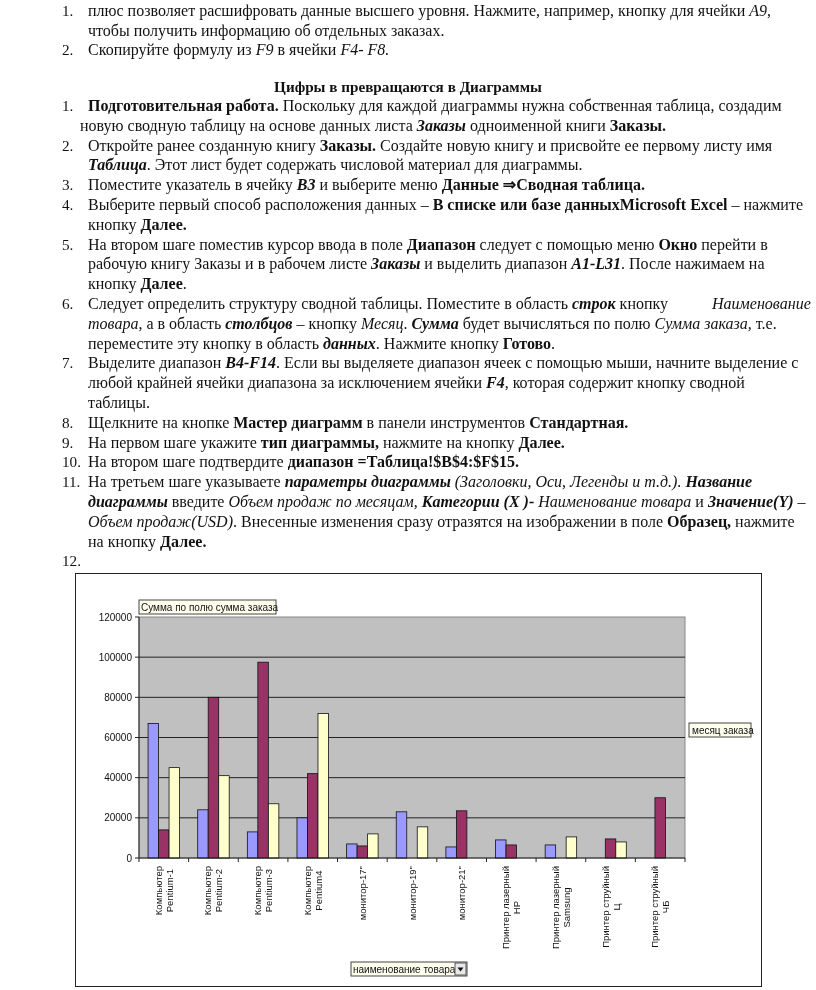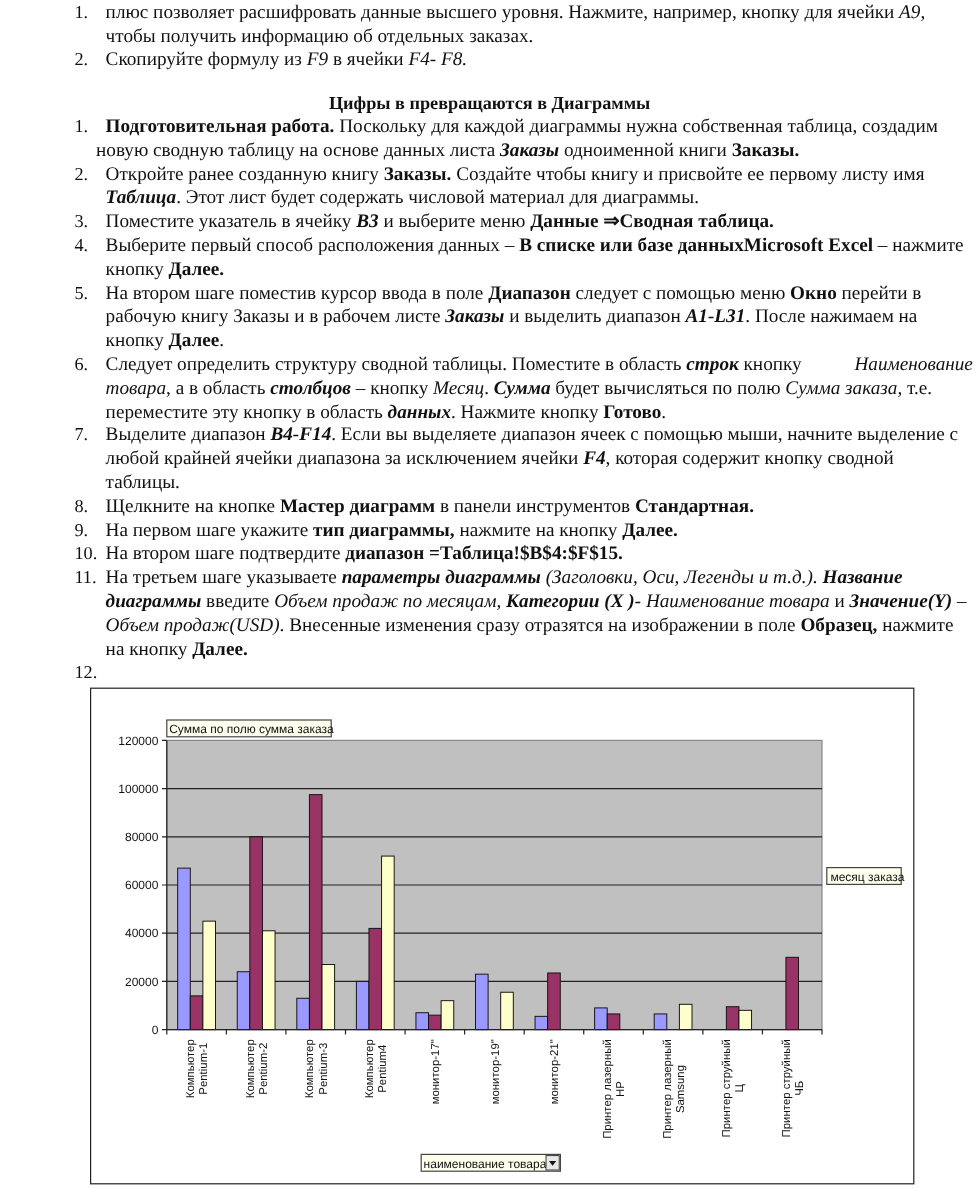--- a/index.html
+++ b/index.html
@@ -21,21 +21,21 @@
     <div class="num" style="left: 62px; top: 1px;">1.</div>
     <div class="line" style="left: 88px; top: 1px;"><span>плюс позволяет расшифровать данные высшего уровня. Нажмите, например, кнопку для ячейки </span><span style="font-style: italic;">A9</span><span>,</span></div>
     <div class="line" style="left: 88px; top: 20.5px;"><span>чтобы получить информацию об отдельных заказах.</span></div>
     <div class="num" style="left: 62px; top: 40px;">2.</div>
     <div class="line" style="left: 88px; top: 40px;"><span>Скопируйте формулу из  </span><span style="font-style: italic;">F9</span><span> в ячейки </span><span style="font-style: italic;">F4- F8.</span></div>
     <div class="heading">Цифры в превращаются в Диаграммы</div>
     <div class="num" style="left: 62px; top: 96px;">1.</div>
     <div class="line" style="left: 88px; top: 96px;"><span style="font-weight: bold;">Подготовительная работа.</span><span> Поскольку для каждой диаграммы нужна собственная таблица, создадим</span></div>
     <div class="line" style="left: 80px; top: 115.8px;"><span>новую сводную таблицу на основе данных листа </span><span style="font-weight: bold; font-style: italic;">Заказы</span><span> одноименной книги </span><span style="font-weight: bold;">Заказы.</span></div>
     <div class="num" style="left: 62px; top: 135.6px;">2.</div>
-    <div class="line" style="left: 88px; top: 135.6px;"><span>Откройте ранее созданную книгу </span><span style="font-weight: bold;">Заказы.</span><span> Создайте чтобы книгу и присвойте ее первому листу имя</span></div>
+    <div class="line" style="left: 88px; top: 135.6px;"><span>Откройте ранее созданную книгу </span><span style="font-weight: bold;">Заказы.</span><span> Создайте новую книгу и присвойте ее первому листу имя</span></div>
     <div class="line" style="left: 88px; top: 155.4px;"><span style="font-weight: bold; font-style: italic;">Таблица</span><span>. Этот лист будет содержать числовой материал для диаграммы.</span></div>
     <div class="num" style="left: 62px; top: 175.2px;">3.</div>
     <div class="line" style="left: 88px; top: 175.2px;"><span>Поместите указатель в ячейку </span><span style="font-weight: bold; font-style: italic;">B3</span><span> и выберите меню </span><span style="font-weight: bold;">Данные ⇒Сводная таблица.</span></div>
     <div class="num" style="left: 62px; top: 195px;">4.</div>
     <div class="line" style="left: 88px; top: 195px;"><span>Выберите первый способ расположения данных – </span><span style="font-weight: bold;">В списке или базе данныхMicrosoft Excel</span><span> – нажмите</span></div>
     <div class="line" style="left: 88px; top: 214.8px;"><span>кнопку </span><span style="font-weight: bold;">Далее.</span></div>
     <div class="num" style="left: 62px; top: 234.6px;">5.</div>
     <div class="line" style="left: 88px; top: 234.6px;"><span>На втором шаге поместив курсор ввода в поле </span><span style="font-weight: bold;">Диапазон</span><span> следует с помощью меню </span><span style="font-weight: bold;">Окно</span><span> перейти в</span></div>
     <div class="line" style="left: 88px; top: 254.4px;"><span>рабочую книгу Заказы и в рабочем листе </span><span style="font-weight: bold; font-style: italic;">Заказы</span><span> и выделить диапазон </span><span style="font-weight: bold; font-style: italic;">A1-L31</span><span>. После нажимаем на</span></div>
     <div class="line" style="left: 88px; top: 274.2px;"><span>кнопку </span><span style="font-weight: bold;">Далее</span><span>.</span></div>

